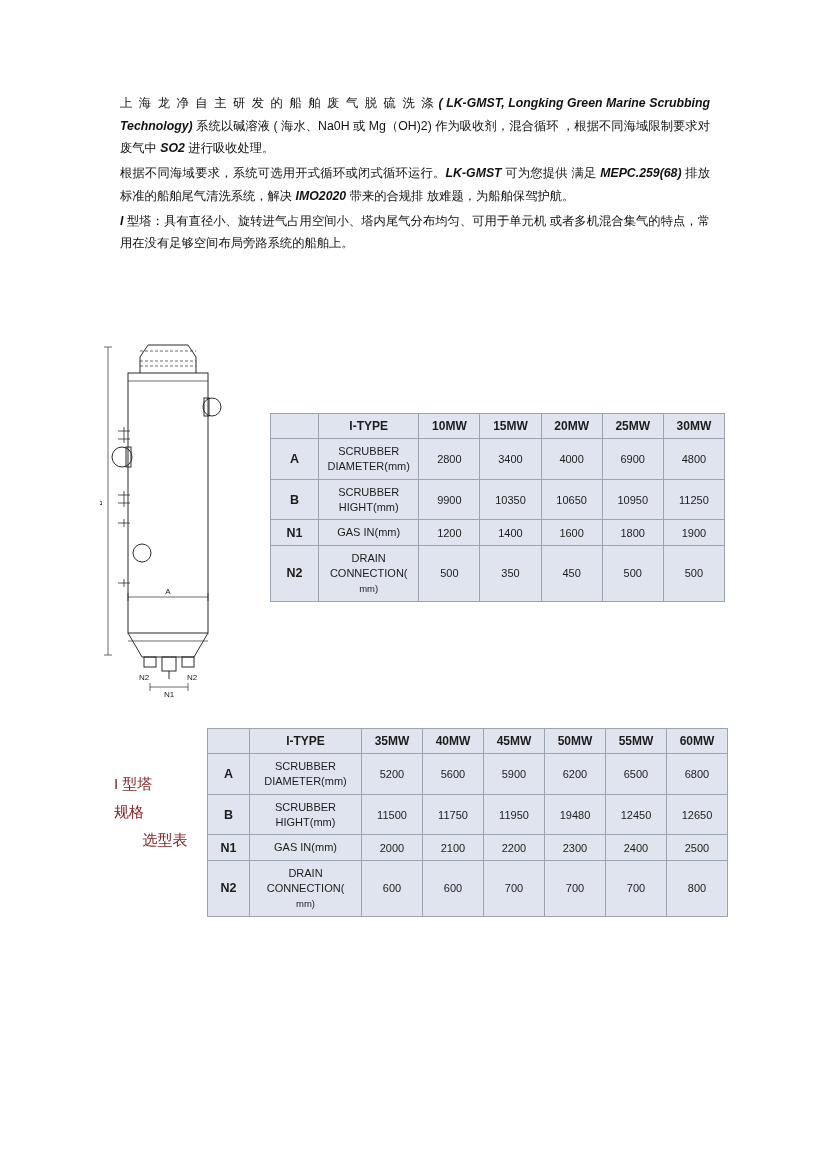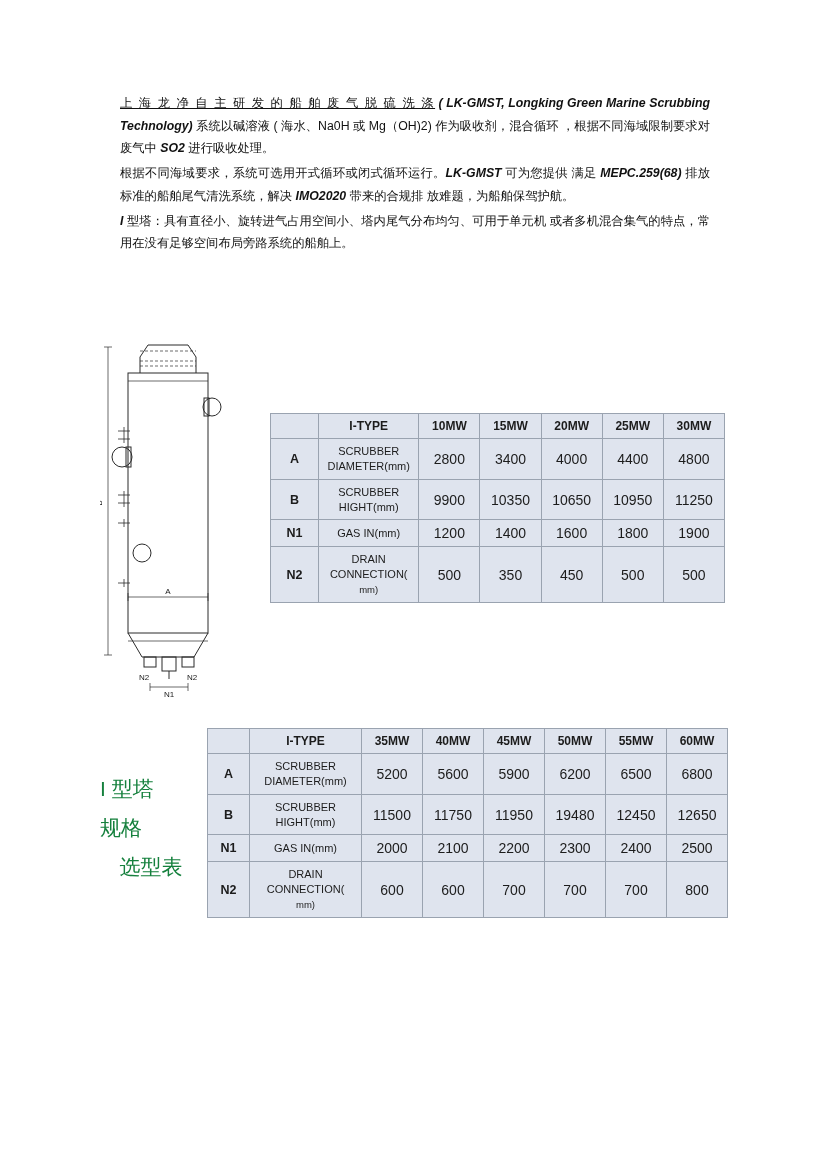--- a/index.html
+++ b/index.html
@@ -34,42 +34,42 @@
   }
   .para {
     margin: 0 0 2px 0;
     text-align: justify;
   }
   .para.j { text-align: justify; text-justify: inter-ideograph; }
   .em {
     font-style: italic;
     font-weight: bold;
   }
-  .sp { letter-spacing: 0.12em; text-decoration: underline; }
+  .sp { letter-spacing: 0.12em; }
 
   
   .drawing {
     position: absolute;
     left: 100px;
     top: 335px;
     width: 160px;
     height: 365px;
   }
   .drawing svg { display: block; }
 
   
   .caption {
     position: absolute;
-    left: 86px;
+    left: 100px;
     top: 770px;
     width: 130px;
     text-align: center;
-    font-size: 21px;
+    font-size: 15px;
     line-height: 1.85;
-    color: #15803d;
+    color: #7f1d1d;
   }
   .caption div { white-space: nowrap; }
   .caption .c1 { text-align: left; padding-left: 14px; }
   .caption .c2 { text-align: left; padding-left: 14px;}
   .caption .c3 { }
 
   
   .spec-table {
     position: absolute;
     border-collapse: collapse;
@@ -99,21 +99,21 @@
   }
   .spec-table .label {
     font-size: 11px;
     line-height: 1.35;
   }
   .spec-table .label .small {
     font-size: 9.5px;
     text-align: right;
   }
   .spec-table .val {
-    font-size: 14px;
+    font-size: 11px;
   }
   #table-1 col.k { width: 48px; }
   #table-1 col.l { width: 100px; }
   #table-1 col.v { width: 61px; }
   #table-2 col.k { width: 42px; }
   #table-2 col.l { width: 112px; }
   #table-2 col.v { width: 61px; }
 </style>
 </head>
 <body>
@@ -228,21 +228,21 @@
       </tr>
       <tr>
         <td class="rowkey">A</td>
         <td class="label">
           <span>SCRUBBER</span><br>
           <span>DIAMETER(mm)</span>
         </td>
         <td class="val">2800</td>
         <td class="val">3400</td>
         <td class="val">4000</td>
-        <td class="val">4400</td>
+        <td class="val">6900</td>
         <td class="val">4800</td>
       </tr>
       <tr>
         <td class="rowkey">B</td>
         <td class="label">
           <span>SCRUBBER</span><br>
           <span>HIGHT(mm)</span>
         </td>
         <td class="val">9900</td>
         <td class="val">10350</td>

